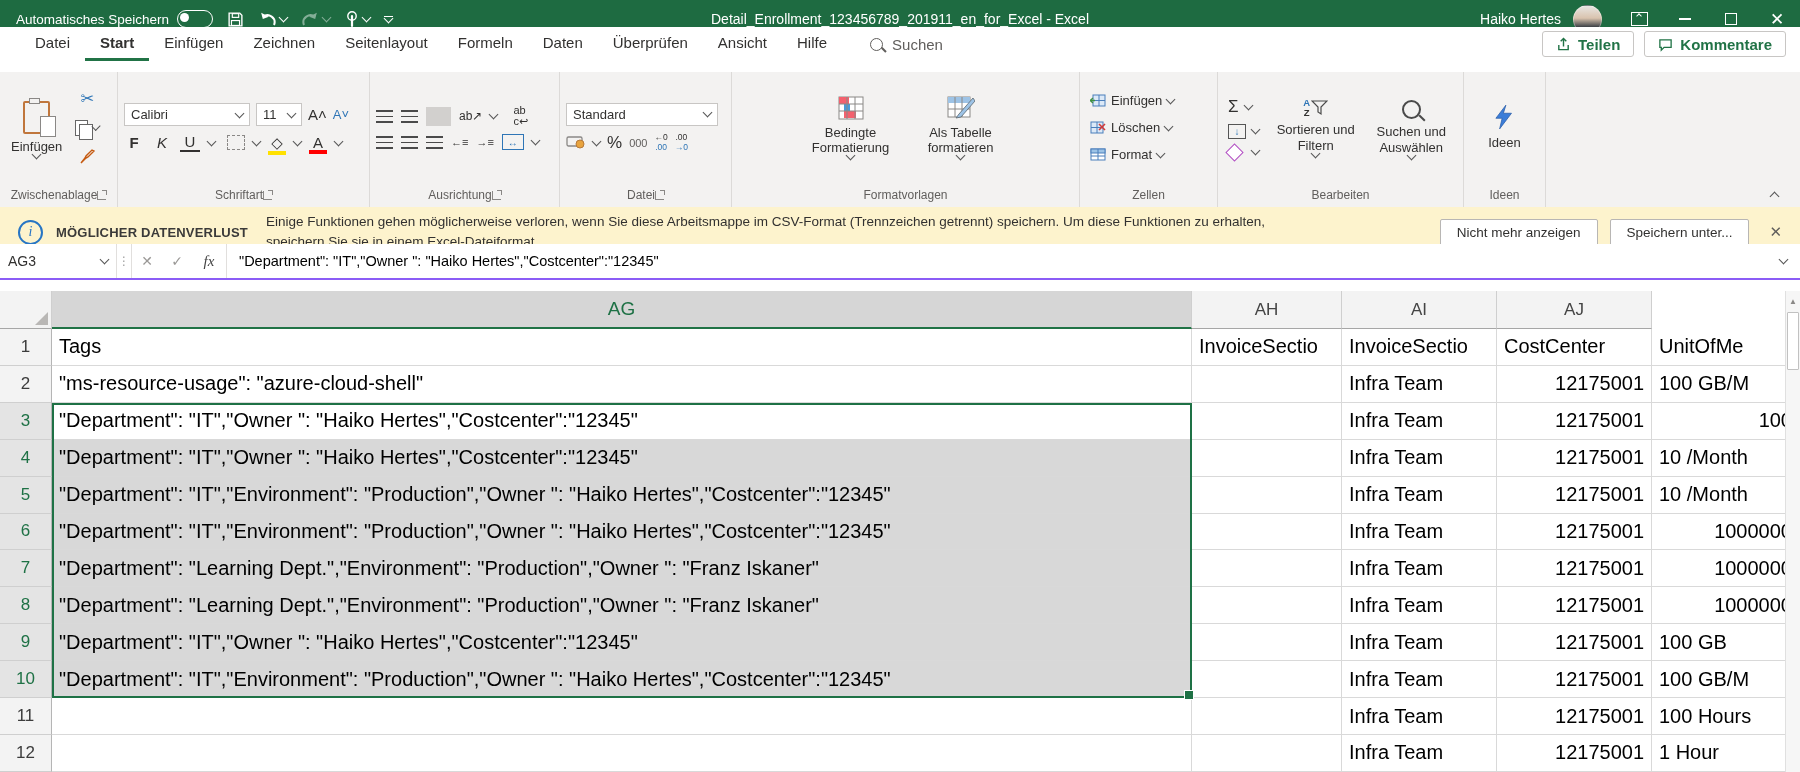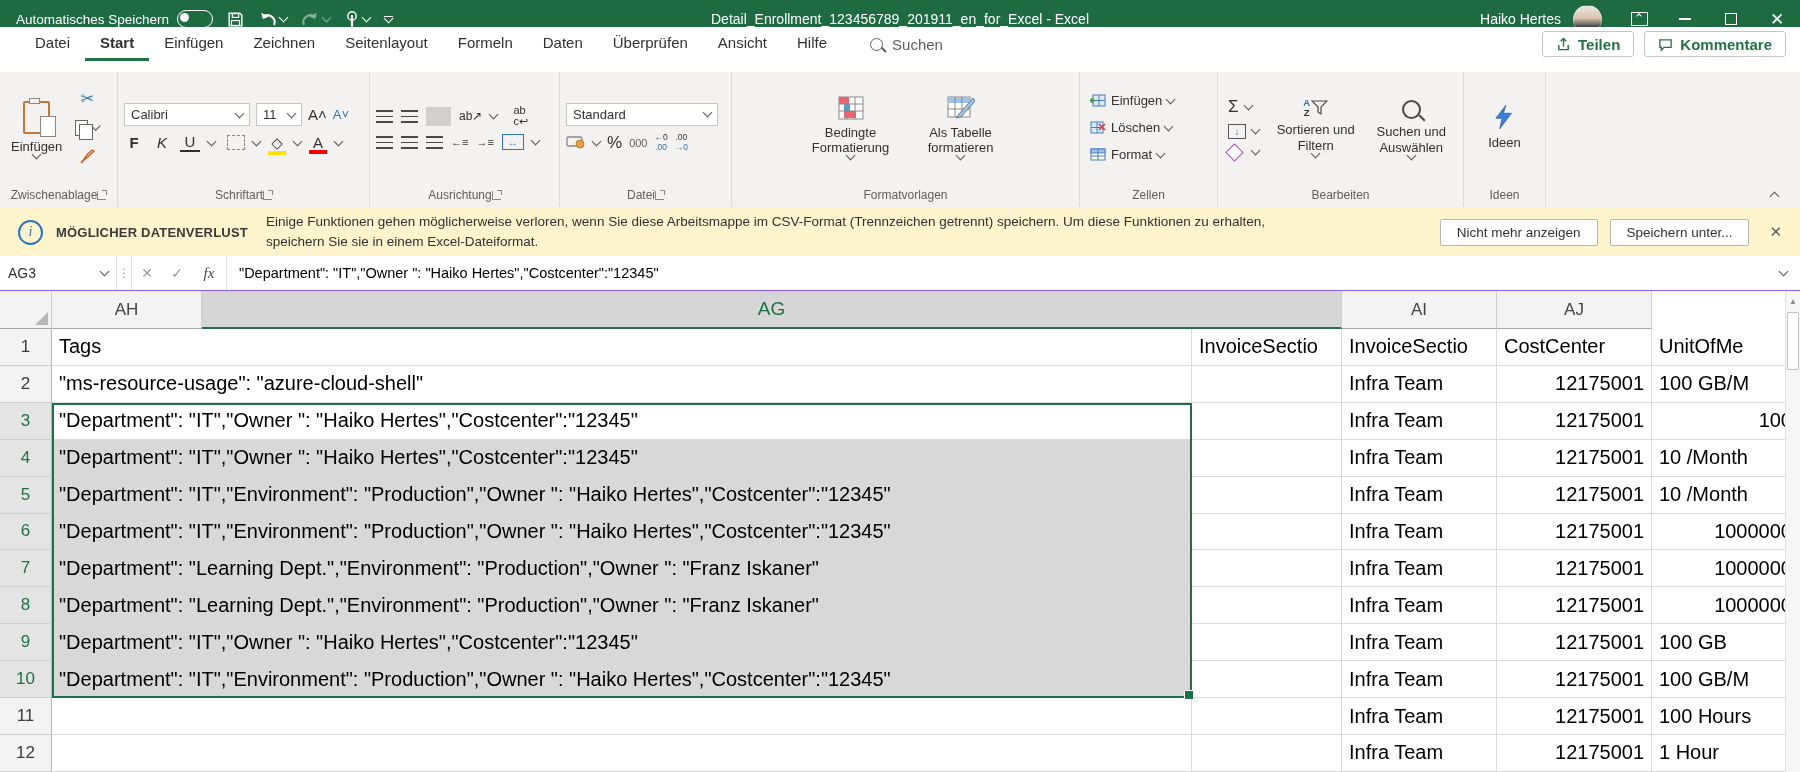--- a/index.html
+++ b/index.html
@@ -90,21 +90,21 @@
   
   #warnbar{top:207px;height:50px;background:#fdf3cd;display:flex;align-items:center}
   .winfo{width:21px;height:21px;border:2px solid #2775c4;border-radius:50%;color:#2775c4;display:flex;align-items:center;justify-content:center;font-family:"Liberation Serif",serif;font-style:italic;font-size:14px;margin:0 13px 0 18px;flex:none}
   .wtitle{font-size:13px;font-weight:700;color:#3b3a39;letter-spacing:.2px;margin-right:18px;flex:none}
   .wmsg{font-size:13.5px;color:#323130;line-height:1.5}
   .wbtns{margin-left:auto;display:flex;gap:12px;padding-right:14px}
   .wbtn{background:#fff;border:1px solid #b8b6b4;border-radius:2px;height:27px;padding:0 16px;display:flex;align-items:center;font-size:13.5px;color:#323130;white-space:nowrap}
   .wclose{font-size:15px;color:#605e5c;padding:0 18px 0 6px}
 
   
-  #fbar{top:256px;height:34px;background:#fff;border-bottom:2px solid #8b5cf6;display:flex;align-items:stretch}
+  #fbar{top:244px;height:34px;background:#fff;border-bottom:2px solid #8b5cf6;display:flex;align-items:stretch}
   .namebox{width:100px;display:flex;align-items:center;padding:0 8px;font-size:14px;border-right:1px solid #e1dfdd}
   .namebox .chv{margin-left:auto}
   .grip{width:14px;display:flex;align-items:center;justify-content:center;color:#a0a0a0;font-size:12px;border-right:1px solid #e1dfdd}
   .fico{width:30px;display:flex;align-items:center;justify-content:center;font-size:14px;color:#9a9896}
   .fxlab{font-family:"Liberation Serif",serif;font-style:italic;color:#444;font-size:15px;border-right:1px solid #e1dfdd;width:34px;display:flex;align-items:center;justify-content:center}
   .fcontent{flex:1;display:flex;align-items:center;padding-left:12px;font-size:14.5px;color:#000;white-space:nowrap;overflow:hidden}
   .fexpand{width:34px;display:flex;align-items:center;justify-content:center}
 
   
   #grid{top:291px;bottom:0;background:#fff}
@@ -515,22 +515,22 @@
     <div class="fxlab">fx</div>
     <div class="fcontent">"Department": "IT","Owner ": "Haiko Hertes","Costcenter":"12345"</div>
     <div class="fexpand">
         <i class="chv"></i>
       </div>
   </div>
 
   <div class="abs" id="grid">
     <div class="ghead">
       <div class="hc corner w-rn"></div>
+      <div class="hc hag agc">AG</div>
       <div class="hc ahc">AH</div>
-      <div class="hc hag agc">AG</div>
       <div class="hc aic">AI</div>
       <div class="hc ajc">AJ</div>
     </div>
     <div id="rows">
       <div class="selbox">
         <i class="fillhandle"></i>
       </div>
     <div class="grow">
           <div class="c rn">1</div>
           <div class="c agc">Tags</div>

